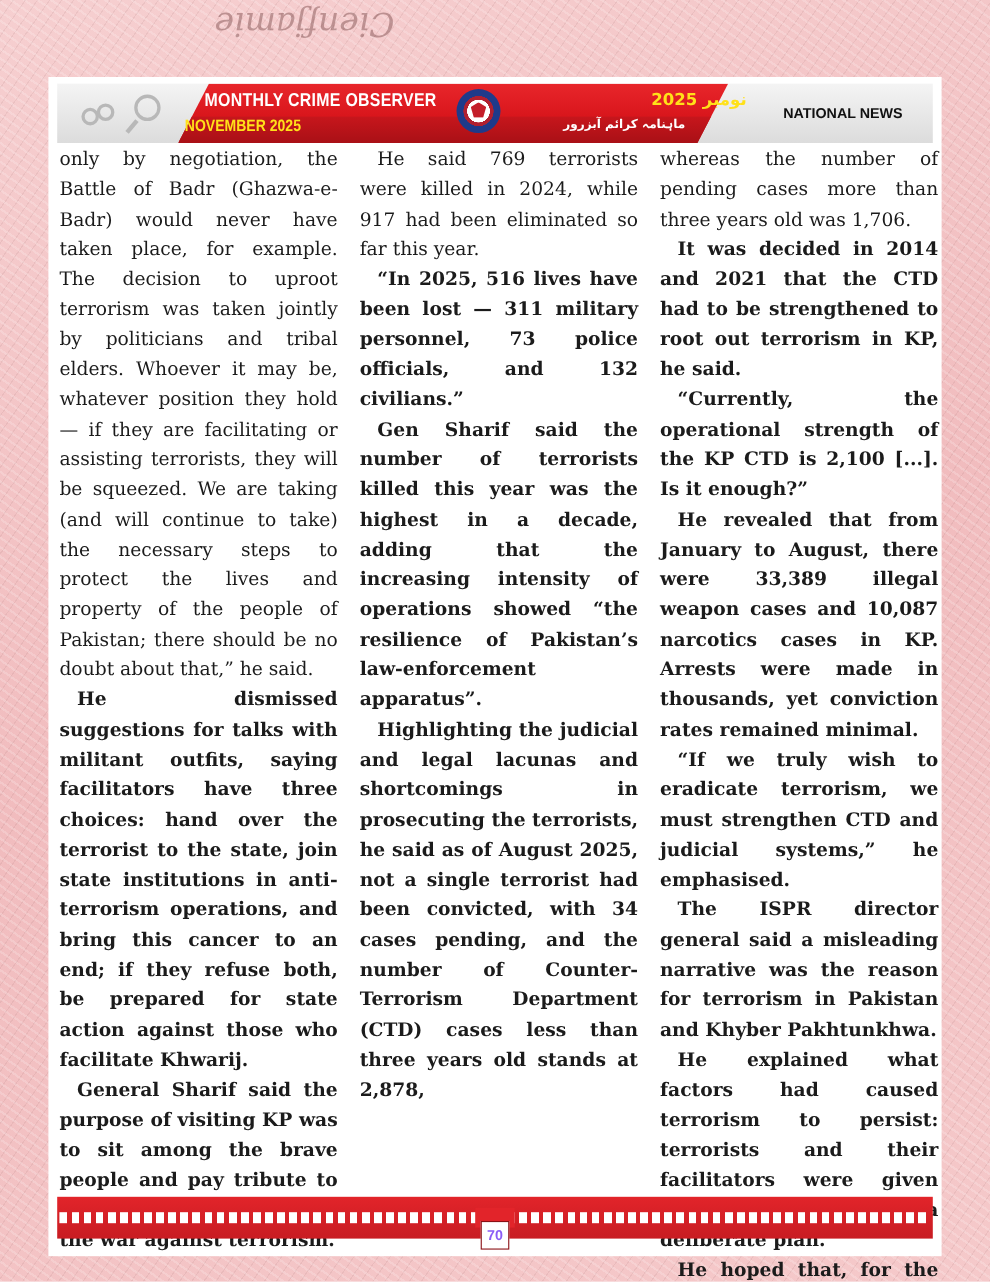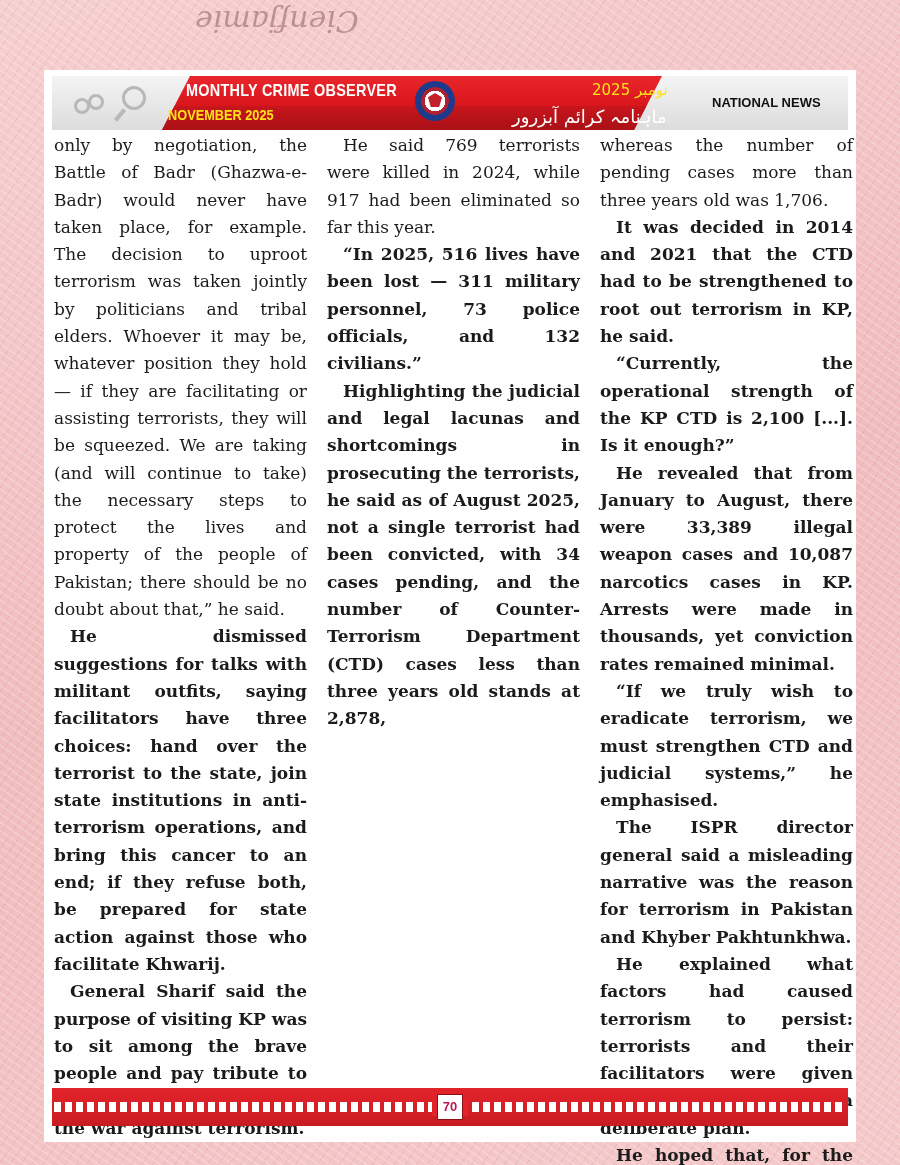--- a/index.html
+++ b/index.html
@@ -58,27 +58,27 @@
     font-size: 15px; color: #ffe119;
     transform: scaleX(0.85); transform-origin: left;
   }
   .logo {
     position: absolute; left: 363px; top: 5px; width: 40px; height: 40px; border-radius: 50%;
     background: radial-gradient(circle, #ffffff 0 36%, #b02030 37% 48%, #1f3a8a 49% 80%, #e0b83a 81% 100%);
   }
   .logo .eagle { position: absolute; left: 13px; top: 12px; width: 14px; height: 14px; background: #c41e2a; clip-path: polygon(50% 0, 100% 30%, 80% 100%, 20% 100%, 0 30%); }
   .date-ur {
     position: absolute; left: 540px; top: 5px;
-    font-family: "DejaVu Sans", sans-serif; font-weight: normal;
+    font-family: "DejaVu Sans", sans-serif; font-weight: bold;
     font-size: 15px; color: #ffe119; direction: rtl;
   }
   .title-ur {
     position: absolute; left: 460px; top: 30px;
-    font-family: "DejaVu Sans", sans-serif; font-weight: normal;
-    font-size: 18px; color: #ffffff; direction: rtl;
+    font-family: "DejaVu Sans", sans-serif; font-weight: bold;
+    font-size: 11px; color: #ffffff; direction: rtl;
   }
   .section-label {
     position: absolute; left: 660px; top: 19px;
     font-family: "Liberation Sans", sans-serif; font-weight: bold;
     font-size: 13px; color: #111111;
   }
   
   .columns {
     position: absolute; left: 10px; top: 62px; width: 794px;
     display: grid; grid-template-columns: 253px 253px 253px; column-gap: 20px;
@@ -93,24 +93,24 @@
   .footer {
     position: absolute; left: 8px; top: 1018px; width: 796px; height: 38px;
     background: linear-gradient(180deg, #e2242a, #c81c22);
   }
   .footer .dots {
     position: absolute; left: 2px; right: 2px; top: 14px; height: 10px;
     background: repeating-linear-gradient(90deg, #ffffff 0 7px, transparent 7px 11px);
   }
   .footer .dots-gap { position: absolute; top: 10px; left: 380px; width: 36px; height: 18px; background: #e2242a; }
   .page-number {
-    position: absolute; left: 385px; top: 6px; width: 26px; height: 26px;
+    position: absolute; left: 385px; top: 22px; width: 26px; height: 26px;
     background: #ffffff; border: 1px solid #8a1015;
     font-family: "Liberation Sans", sans-serif; font-weight: bold; font-size: 13px;
-    color: #be185d; text-align: center; line-height: 24px;
+    color: #8b5cf6; text-align: center; line-height: 24px;
   }
 </style>
 </head>
 <body>
 
 <div class="bg-texture"></div>
 <div class="bg-word">Cienfjamie</div>
 
 <div class="page">
 
@@ -140,20 +140,21 @@
 
   <div class="columns">
     <div class="col">
       <p class="cont">only by negotiation, the Battle of Badr (Ghazwa-e-Badr) would never have taken place, for example. The decision to uproot terrorism was taken jointly by politicians and tribal elders. Whoever it may be, whatever position they hold — if they are facilitating or assisting terrorists, they will be squeezed. We are taking (and will continue to take) the necessary steps to protect the lives and property of the people of Pakistan; there should be no doubt about that,” he said.</p>
       <p class="indent">He dismissed suggestions for talks with militant outfits, saying facilitators have three choices: hand over the terrorist to the state, join state institutions in anti-terrorism operations, and bring this cancer to an end; if they refuse both, be prepared for state action against those who facilitate Khwarij.</p>
       <p class="indent">General Sharif said the purpose of visiting KP was to sit among the brave people and pay tribute to the province’s people in the war against terrorism.</p>
     </div>
     <div class="col">
       <p class="indent">He said 769 terrorists were killed in 2024, while 917 had been eliminated so far this year.</p>
       <p class="indent">“In 2025, 516 lives have been lost — 311 military personnel, 73 police officials, and 132 civilians.”</p>
+      <p class="indent">Gen Sharif said the number of terrorists killed this year was the highest in a decade, adding that the increasing intensity of operations showed “the resilience of Pakistan’s law-enforcement apparatus”.</p>
       <p class="indent justify-last">Highlighting the judicial and legal lacunas and shortcomings in prosecuting the terrorists, he said as of August 2025, not a single terrorist had been convicted, with 34 cases pending, and the number of Counter-Terrorism Department (CTD) cases less than three years old stands at 2,878,</p>
     </div>
     <div class="col">
       <p class="cont">whereas the number of pending cases more than three years old was 1,706.</p>
       <p class="indent">It was decided in 2014 and 2021 that the CTD had to be strengthened to root out terrorism in KP, he said.</p>
       <p class="indent">“Currently, the operational strength of the KP CTD is 2,100 [...]. Is it enough?”</p>
       <p class="indent">He revealed that from January to August, there were 33,389 illegal weapon cases and 10,087 narcotics cases in KP. Arrests were made in thousands, yet conviction rates remained minimal.</p>
       <p class="indent">“If we truly wish to eradicate terrorism, we must strengthen CTD and judicial systems,” he emphasised.</p>
       <p class="indent">The ISPR director general said a misleading narrative was the reason for terrorism in Pakistan and Khyber Pakhtunkhwa.</p>
       <p class="indent">He explained what factors had caused terrorism to persist: terrorists and their facilitators were given space as part of a deliberate plan.</p>

